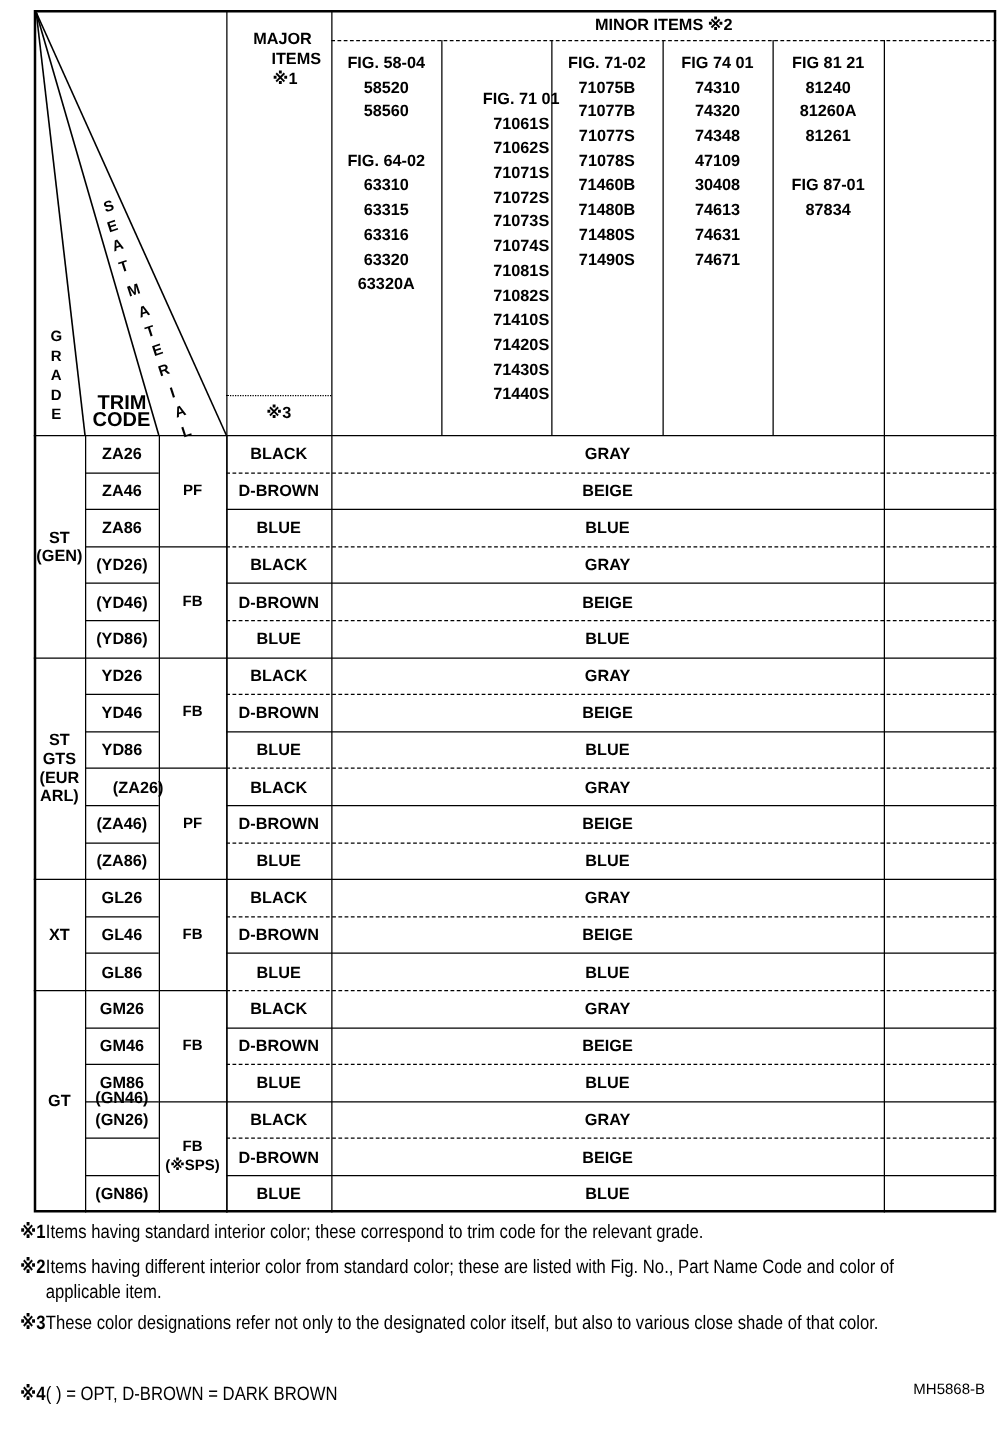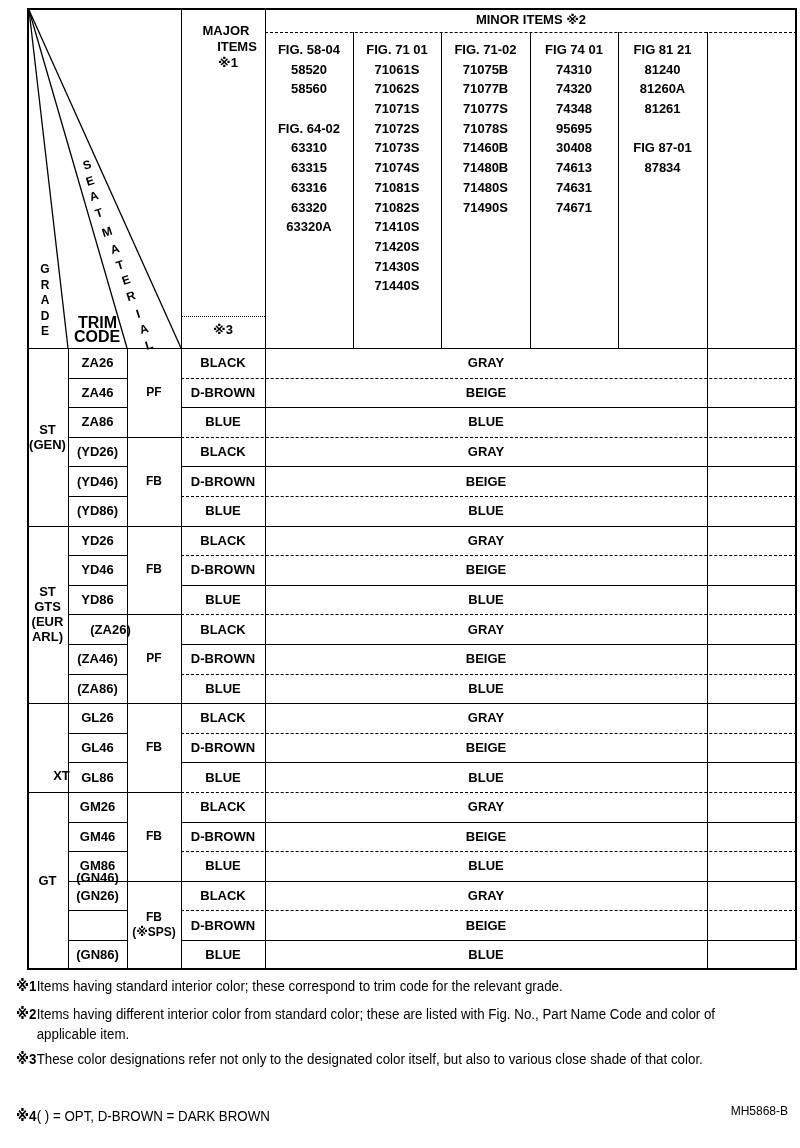--- a/index.html
+++ b/index.html
@@ -63,21 +63,21 @@
         <div>58520</div>
         <div>58560</div>
         <div></div>
         <div>FIG. 64-02</div>
         <div>63310</div>
         <div>63315</div>
         <div>63316</div>
         <div>63320</div>
         <div>63320A</div>
       </div>
-      <div class="fig-col" style="left: 353px; width: 88px;">
+      <div class="fig-col" style="left: 373px; width: 88px; margin-top: 29px;">
         <div>FIG. 71 01</div>
         <div>71061S</div>
         <div>71062S</div>
         <div>71071S</div>
         <div>71072S</div>
         <div>71073S</div>
         <div>71074S</div>
         <div>71081S</div>
         <div>71082S</div>
         <div>71410S</div>
@@ -94,21 +94,21 @@
         <div>71460B</div>
         <div>71480B</div>
         <div>71480S</div>
         <div>71490S</div>
       </div>
       <div class="fig-col" style="left: 530px; width: 88px;">
         <div>FIG 74 01</div>
         <div>74310</div>
         <div>74320</div>
         <div>74348</div>
-        <div>95695</div>
+        <div>47109</div>
         <div>30408</div>
         <div>74613</div>
         <div>74631</div>
         <div>74671</div>
       </div>
       <div class="fig-col" style="left: 618px; width: 89px;">
         <div>FIG 81 21</div>
         <div>81240</div>
         <div>81260A</div>
         <div>81261</div>
@@ -225,21 +225,21 @@
         <div>(GEN)</div>
       </div>
       <div class="line-h" style="left: 27px; top: 525.6px; width: 41px; border-top-width: 1.5px;"></div>
       <div class="cell" style="left: 27px; top: 525.6px; width: 41px; height: 177.6px; flex-direction: column; line-height: 15px;">
         <div>ST</div>
         <div>GTS</div>
         <div>(EUR</div>
         <div>ARL)</div>
       </div>
       <div class="line-h" style="left: 27px; top: 703.2px; width: 41px; border-top-width: 1.5px;"></div>
-      <div class="cell" style="left: 41px; top: 703.2px; width: 41px; height: 88.8px; flex-direction: column; line-height: 15px; margin-top: 28px;">
+      <div class="cell" style="left: 27px; top: 703.2px; width: 41px; height: 88.8px; flex-direction: column; line-height: 15px;">
         <div>XT</div>
       </div>
       <div class="line-h" style="left: 27px; top: 792px; width: 41px; border-top-width: 1.5px;"></div>
       <div class="cell" style="left: 27px; top: 792px; width: 41px; height: 177.6px; flex-direction: column; line-height: 15px;">
         <div>GT</div>
       </div>
       <div class="cell" style="left: 127px; top: 348px; width: 54px; height: 88.8px; flex-direction: column; line-height: 15px; font-size: 12px;">
         <div>PF</div>
       </div>
       <div class="line-h" style="left: 127px; top: 436.8px; width: 54px;"></div>

